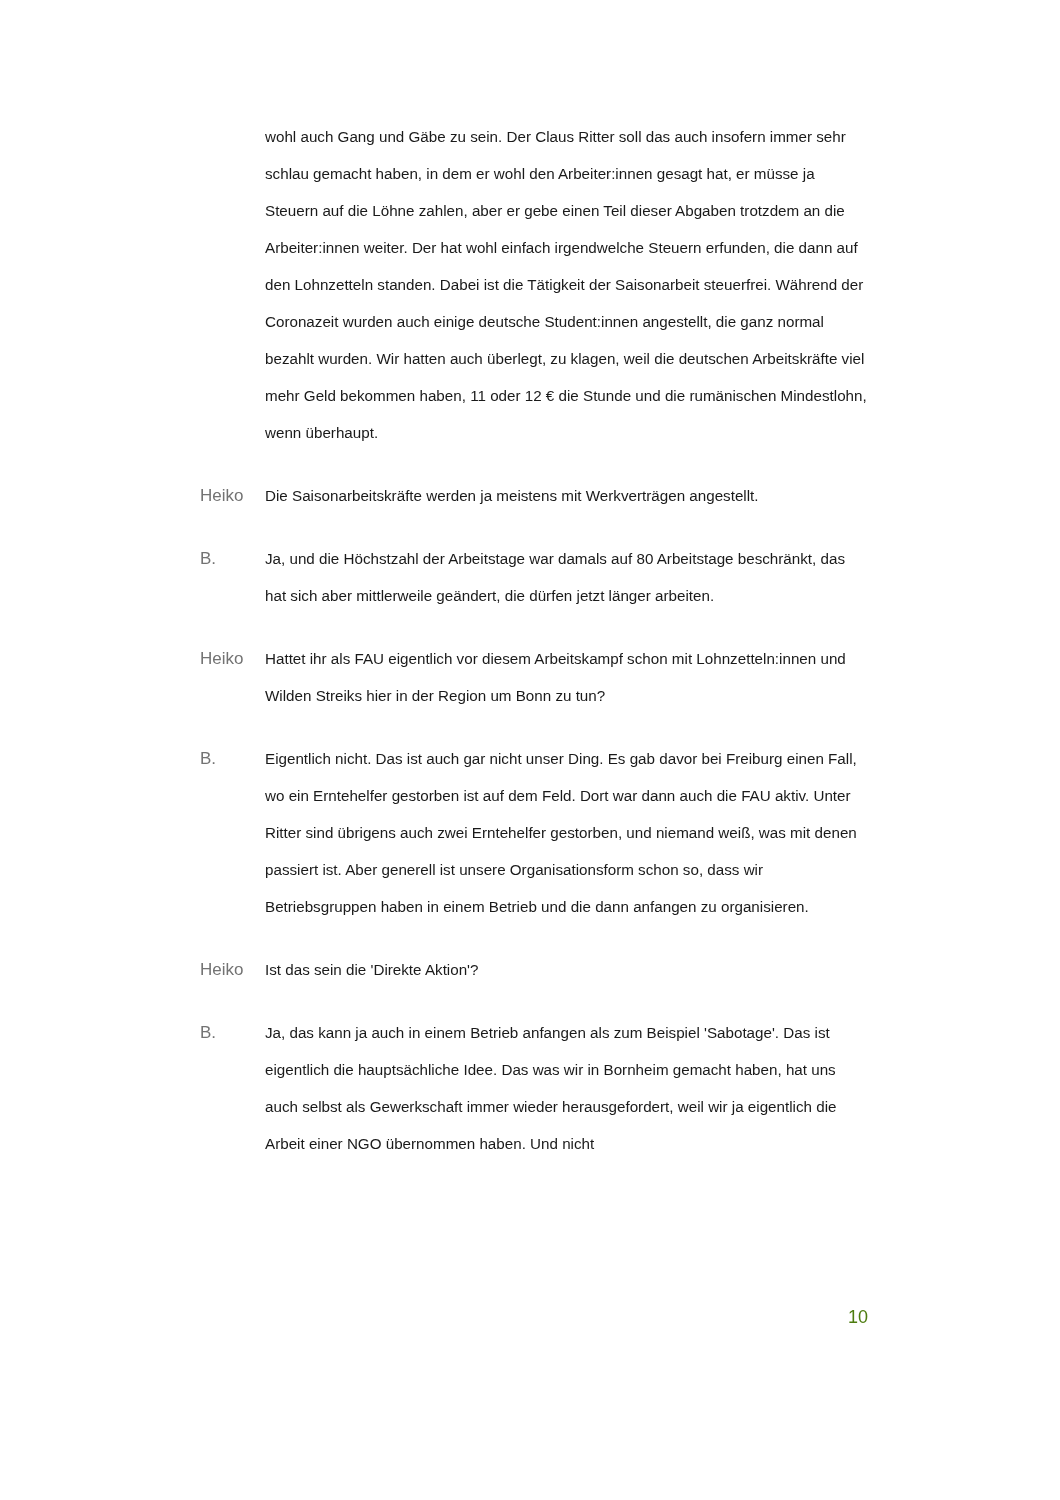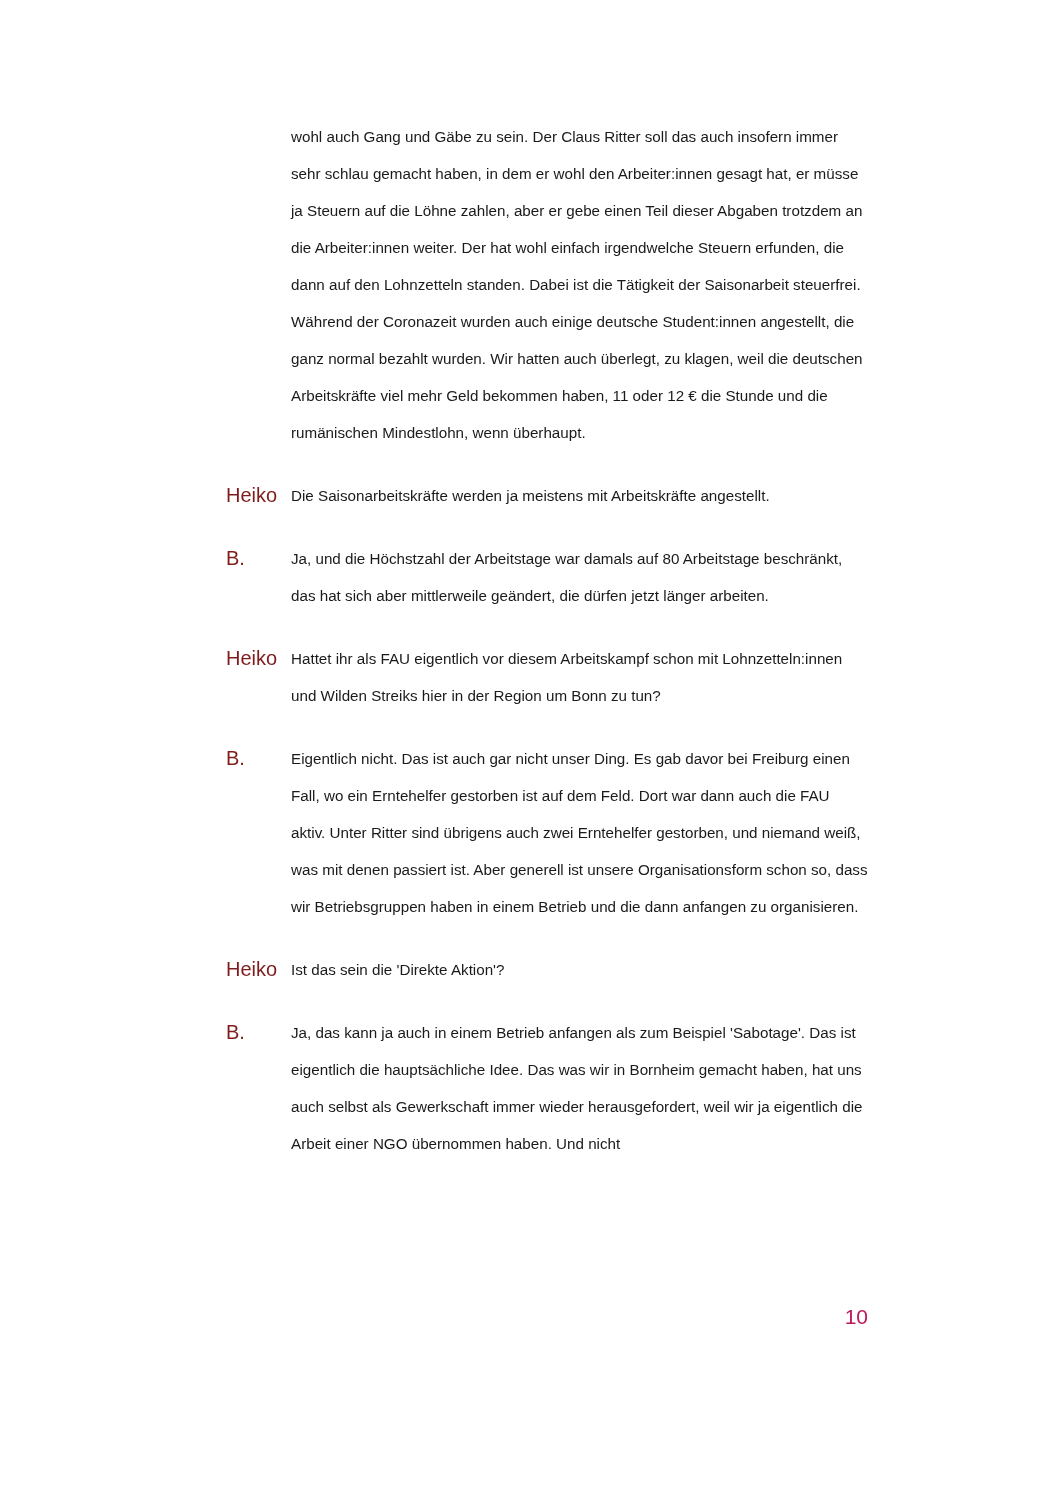--- a/index.html
+++ b/index.html
@@ -30,64 +30,63 @@
     width: 668px;
   }
   .block {
     display: flex;
     align-items: flex-start;
     margin-bottom: 26px;
   }
   .speaker {
     width: 65px;
     flex: 0 0 65px;
-    font-size: 20px;
+    font-size: 17px;
     line-height: 37px;
-    color: #7f1d1d;
+    color: #737373;
     white-space: nowrap;
-    margin-left: 26px;
   }
   .speech {
     flex: 1 1 auto;
     font-size: 15.2px;
     line-height: 37px;
     color: #1a1a1a;
     text-align: left;
     hyphens: none;
   }
   
   .block.continuation .speaker {
     width: 65px;
     flex: 0 0 65px;
   }
   .page-number {
     position: absolute;
     right: 192px;
     top: 1307px;
-    font-size: 21px;
+    font-size: 18px;
     line-height: 20px;
-    color: #be185d;
+    color: #4d7c0f;
     text-align: left;
   }
 </style>
 </head>
 <body>
 
 <div class="page">
 
   <div class="content">
 
     <div class="block continuation">
       <div class="speaker"></div>
       <div class="speech">wohl auch Gang und Gäbe zu sein. Der Claus Ritter soll das auch insofern immer sehr schlau gemacht haben, in dem er wohl den Arbeiter:innen gesagt hat, er müsse ja Steuern auf die Löhne zahlen, aber er gebe einen Teil dieser Abgaben trotzdem an die Arbeiter:innen weiter. Der hat wohl einfach irgendwelche Steuern erfunden, die dann auf den Lohnzetteln standen. Dabei ist die Tätigkeit der Saisonarbeit steuerfrei. Während der Coronazeit wurden auch einige deutsche Student:innen angestellt, die ganz normal bezahlt wurden. Wir hatten auch überlegt, zu klagen, weil die deutschen Arbeitskräfte viel mehr Geld bekommen haben, 11 oder 12 € die Stunde und die rumänischen Mindestlohn, wenn überhaupt.</div>
     </div>
 
     <div class="block">
       <div class="speaker">Heiko</div>
-      <div class="speech">Die Saisonarbeitskräfte werden ja meistens mit Arbeitskräfte angestellt.</div>
+      <div class="speech">Die Saisonarbeitskräfte werden ja meistens mit Werkverträgen angestellt.</div>
     </div>
 
     <div class="block">
       <div class="speaker">B.</div>
       <div class="speech">Ja, und die Höchstzahl der Arbeitstage war damals auf 80 Arbeitstage beschränkt, das hat sich aber mittlerweile geändert, die dürfen jetzt länger arbeiten.</div>
     </div>
 
     <div class="block">
       <div class="speaker">Heiko</div>
       <div class="speech">Hattet ihr als FAU eigentlich vor diesem Arbeitskampf schon mit Lohnzetteln:innen und Wilden Streiks hier in der Region um Bonn zu tun?</div>

